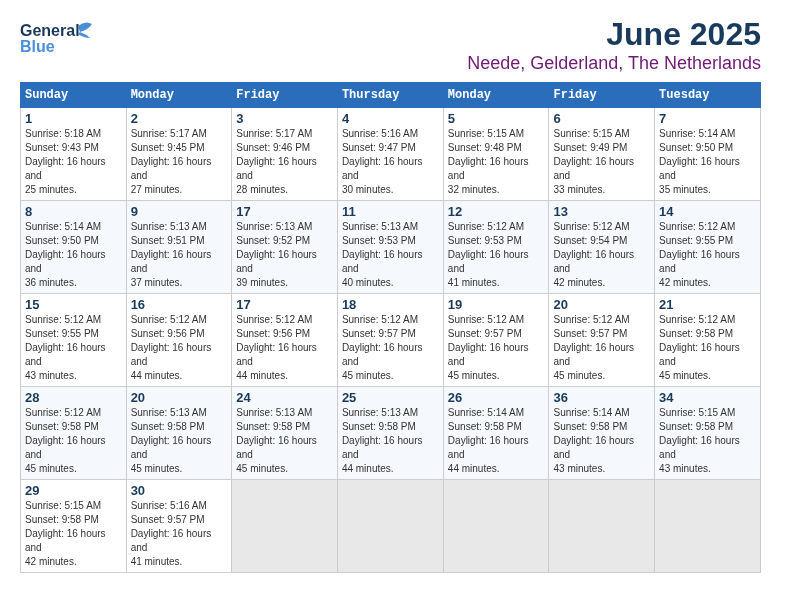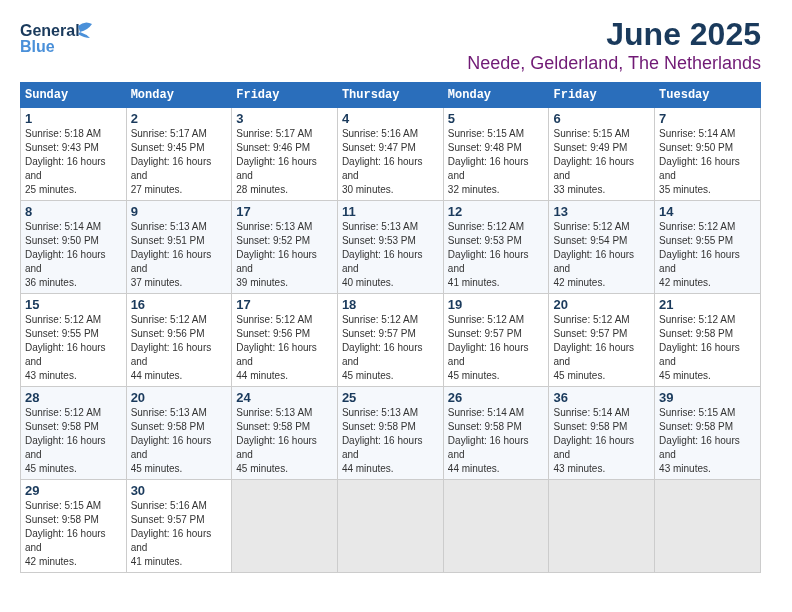--- a/index.html
+++ b/index.html
@@ -223,21 +223,21 @@
           </td>
           <td>
             <span class="day-number">26</span>
 <div class="day-info">Sunrise: 5:14 AM<br>Sunset: 9:58 PM<br>Daylight: 16 hours and<br>44 minutes.</div>
           </td>
           <td>
             <span class="day-number">36</span>
 <div class="day-info">Sunrise: 5:14 AM<br>Sunset: 9:58 PM<br>Daylight: 16 hours and<br>43 minutes.</div>
           </td>
           <td>
-            <span class="day-number">39</span>
+            <span class="day-number">34</span>
 <div class="day-info">Sunrise: 5:15 AM<br>Sunset: 9:58 PM<br>Daylight: 16 hours and<br>43 minutes.</div>
           </td>
         </tr>
         <tr>
           <td>
             <span class="day-number">29</span>
 <div class="day-info">Sunrise: 5:15 AM<br>Sunset: 9:58 PM<br>Daylight: 16 hours and<br>42 minutes.</div>
           </td>
           <td>
             <span class="day-number">30</span>

